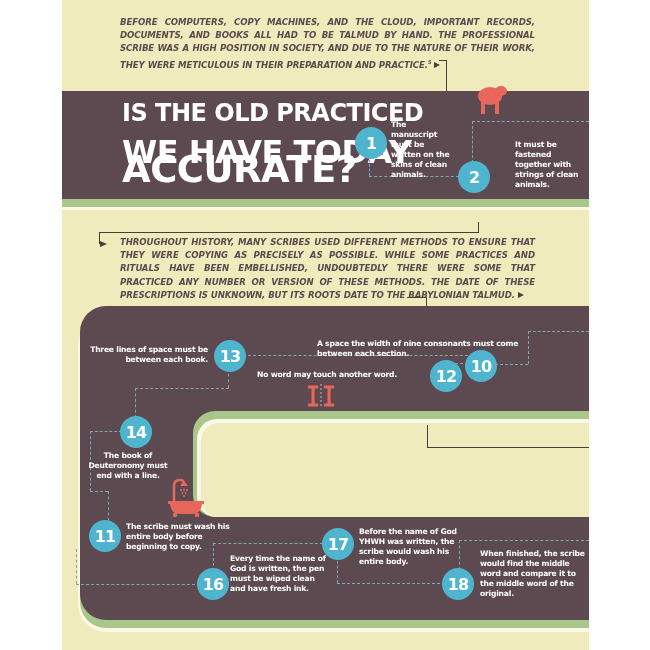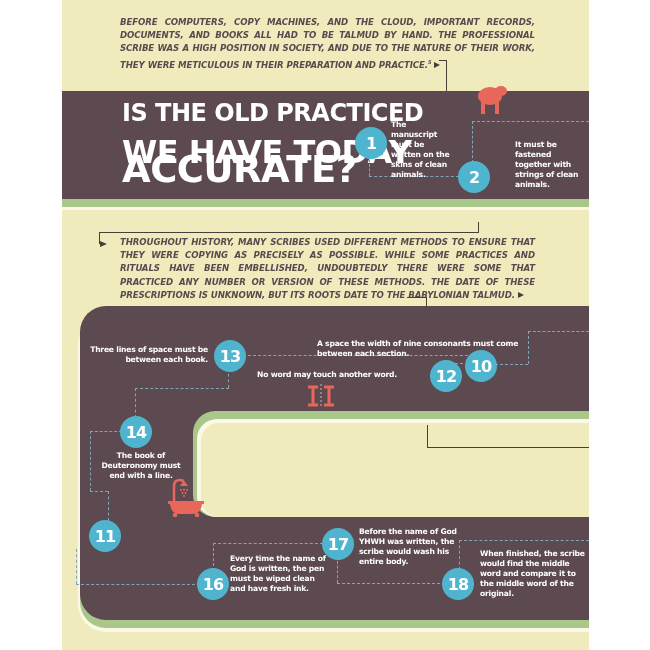--- a/index.html
+++ b/index.html
@@ -124,40 +124,41 @@
 
   <svg class="icon" style="left:244px;top:384px" width="30" height="24" viewBox="0 0 30 24">
     <g fill="none" stroke="#e8675a" stroke-width="3">
       <path d="M2 3 H12 M7 3 V21 M2 21 H12"></path>
       <path d="M18 3 H28 M23 3 V21 M18 21 H28"></path>
     </g>
     <line x1="15" y1="0" x2="15" y2="24" stroke="#c9b7b0" stroke-width="1" stroke-dasharray="2,2"></line>
   </svg>
 
   <div class="num" style="left:58px;top:416px;">14</div>
-  <div class="note" style="left:39px;top:451px;width:80px;text-align:center;">The book of Deuteronomy must end with a line.</div>
+  <div class="note" style="left:26px;top:451px;width:80px;text-align:center;">The book of Deuteronomy must end with a line.</div>
 
   <svg class="icon" style="left:104px;top:476px" width="40" height="42" viewBox="0 0 40 42">
     <path d="M8 26 V10 Q8 4 14 4 Q18 4 18 8" fill="none" stroke="#e8675a" stroke-width="2.5"></path>
     <path d="M14 10 L22 10 L20 7 L16 7 Z" fill="#e8675a"></path>
     <g fill="#e8675a">
         <circle cx="15" cy="14" r="1"></circle>
         <circle cx="18" cy="14" r="1"></circle>
         <circle cx="21" cy="14" r="1"></circle>
         <circle cx="16.5" cy="17" r="1"></circle>
         <circle cx="19.5" cy="17" r="1"></circle>
         <circle cx="18" cy="20" r="1"></circle>
       </g>
     <rect x="2" y="25" width="36" height="3" fill="#e8675a"></rect>
     <path d="M4 28 H36 Q35 38 26 38 H14 Q5 38 4 28 Z" fill="#e8675a"></path>
     <circle cx="9" cy="39" r="2.3" fill="#e8675a"></circle>
     <circle cx="31" cy="39" r="2.3" fill="#e8675a"></circle>
   </svg>
 
   <div class="num" style="left:27px;top:520px;">11</div>
+  <div class="note" style="left:64px;top:522px;width:110px;">The scribe must wash his entire body before beginning to copy.</div>
 
   <div class="num" style="left:135px;top:568px;">16</div>
   <div class="note" style="left:168px;top:554px;width:96px;">Every time the name of God is written, the pen must be wiped clean and have fresh ink.</div>
 
   <div class="num" style="left:260px;top:528px;">17</div>
   <div class="note" style="left:297px;top:527px;width:100px;">Before the name of God YHWH was written, the scribe would wash his entire body.</div>
 
   <div class="num" style="left:380px;top:568px;">18</div>
   <div class="note" style="left:418px;top:549px;width:108px;">When finished, the scribe would find the middle word and compare it to the middle word of the original.</div>
 

